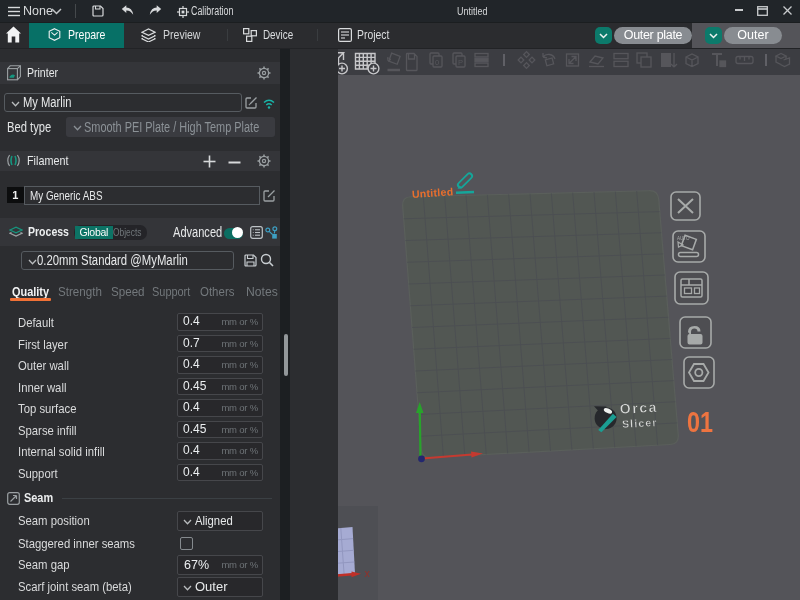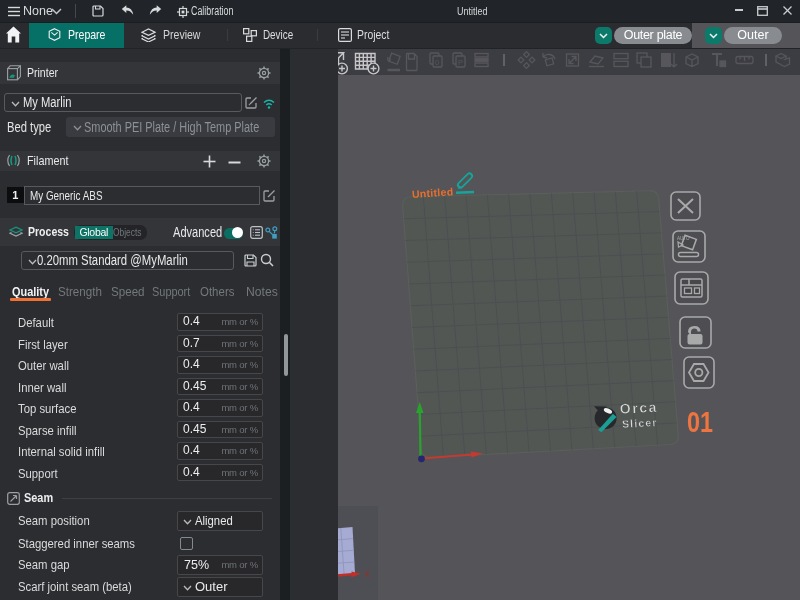--- a/index.html
+++ b/index.html
@@ -498,21 +498,21 @@
   <svg class="abs" style="left:183px;top:471px;" width="9" height="6" viewBox="0 0 9 6">
     <polyline points="1,1 4.5,4.7 8,1" fill="none" stroke="#b9bcbe" stroke-width="1.3"></polyline>
   </svg>
   <div class="abs cx" style="left:195px;top:463px;height:20px;line-height:20px;font-size:13px;color:#e7e9ea;transform:scaleX(0.87);">Aligned</div>
 
   <div class="abs cx" style="left:18px;top:485.5px;height:20px;line-height:20px;font-size:13px;color:#d9dadb;transform:scaleX(0.87);">Staggered inner seams</div>
   <div class="abs" style="left:180px;top:489px;width:13px;height:13px;border:1px solid #858a8e;border-radius:2px;"></div>
 
   <div class="abs cx" style="left:18px;top:507px;height:20px;line-height:20px;font-size:13px;color:#d9dadb;transform:scaleX(0.87);">Seam gap</div>
   <div class="abs" style="left:177px;top:507px;width:86px;height:20px;border:1px solid #46474b;background:rgba(0,0,0,0.09);border-radius:2px;"></div>
-  <div class="abs" style="left:184px;top:507px;height:20px;line-height:20px;font-size:12.5px;color:#eceff1;">75%</div>
+  <div class="abs" style="left:184px;top:507px;height:20px;line-height:20px;font-size:12.5px;color:#eceff1;">67%</div>
   <div class="abs" style="left:177px;top:507px;width:81px;height:20px;line-height:20px;font-size:9.5px;color:#6e7377;text-align:right;letter-spacing:-0.2px;">mm or %</div>
 
   <div class="abs cx" style="left:18px;top:529px;height:20px;line-height:20px;font-size:13px;color:#d9dadb;transform:scaleX(0.87);">Scarf joint seam (beta)</div>
   <div class="abs" style="left:177px;top:529px;width:86px;height:20px;border:1px solid #46474b;background:rgba(0,0,0,0.09);border-radius:2px;"></div>
   <svg class="abs" style="left:183px;top:537px;" width="9" height="6" viewBox="0 0 9 6">
     <polyline points="1,1 4.5,4.7 8,1" fill="none" stroke="#b9bcbe" stroke-width="1.3"></polyline>
   </svg>
   <div class="abs" style="left:195px;top:529px;height:20px;line-height:20px;font-size:13px;color:#e7e9ea;">Outer</div>
 </div>
 

